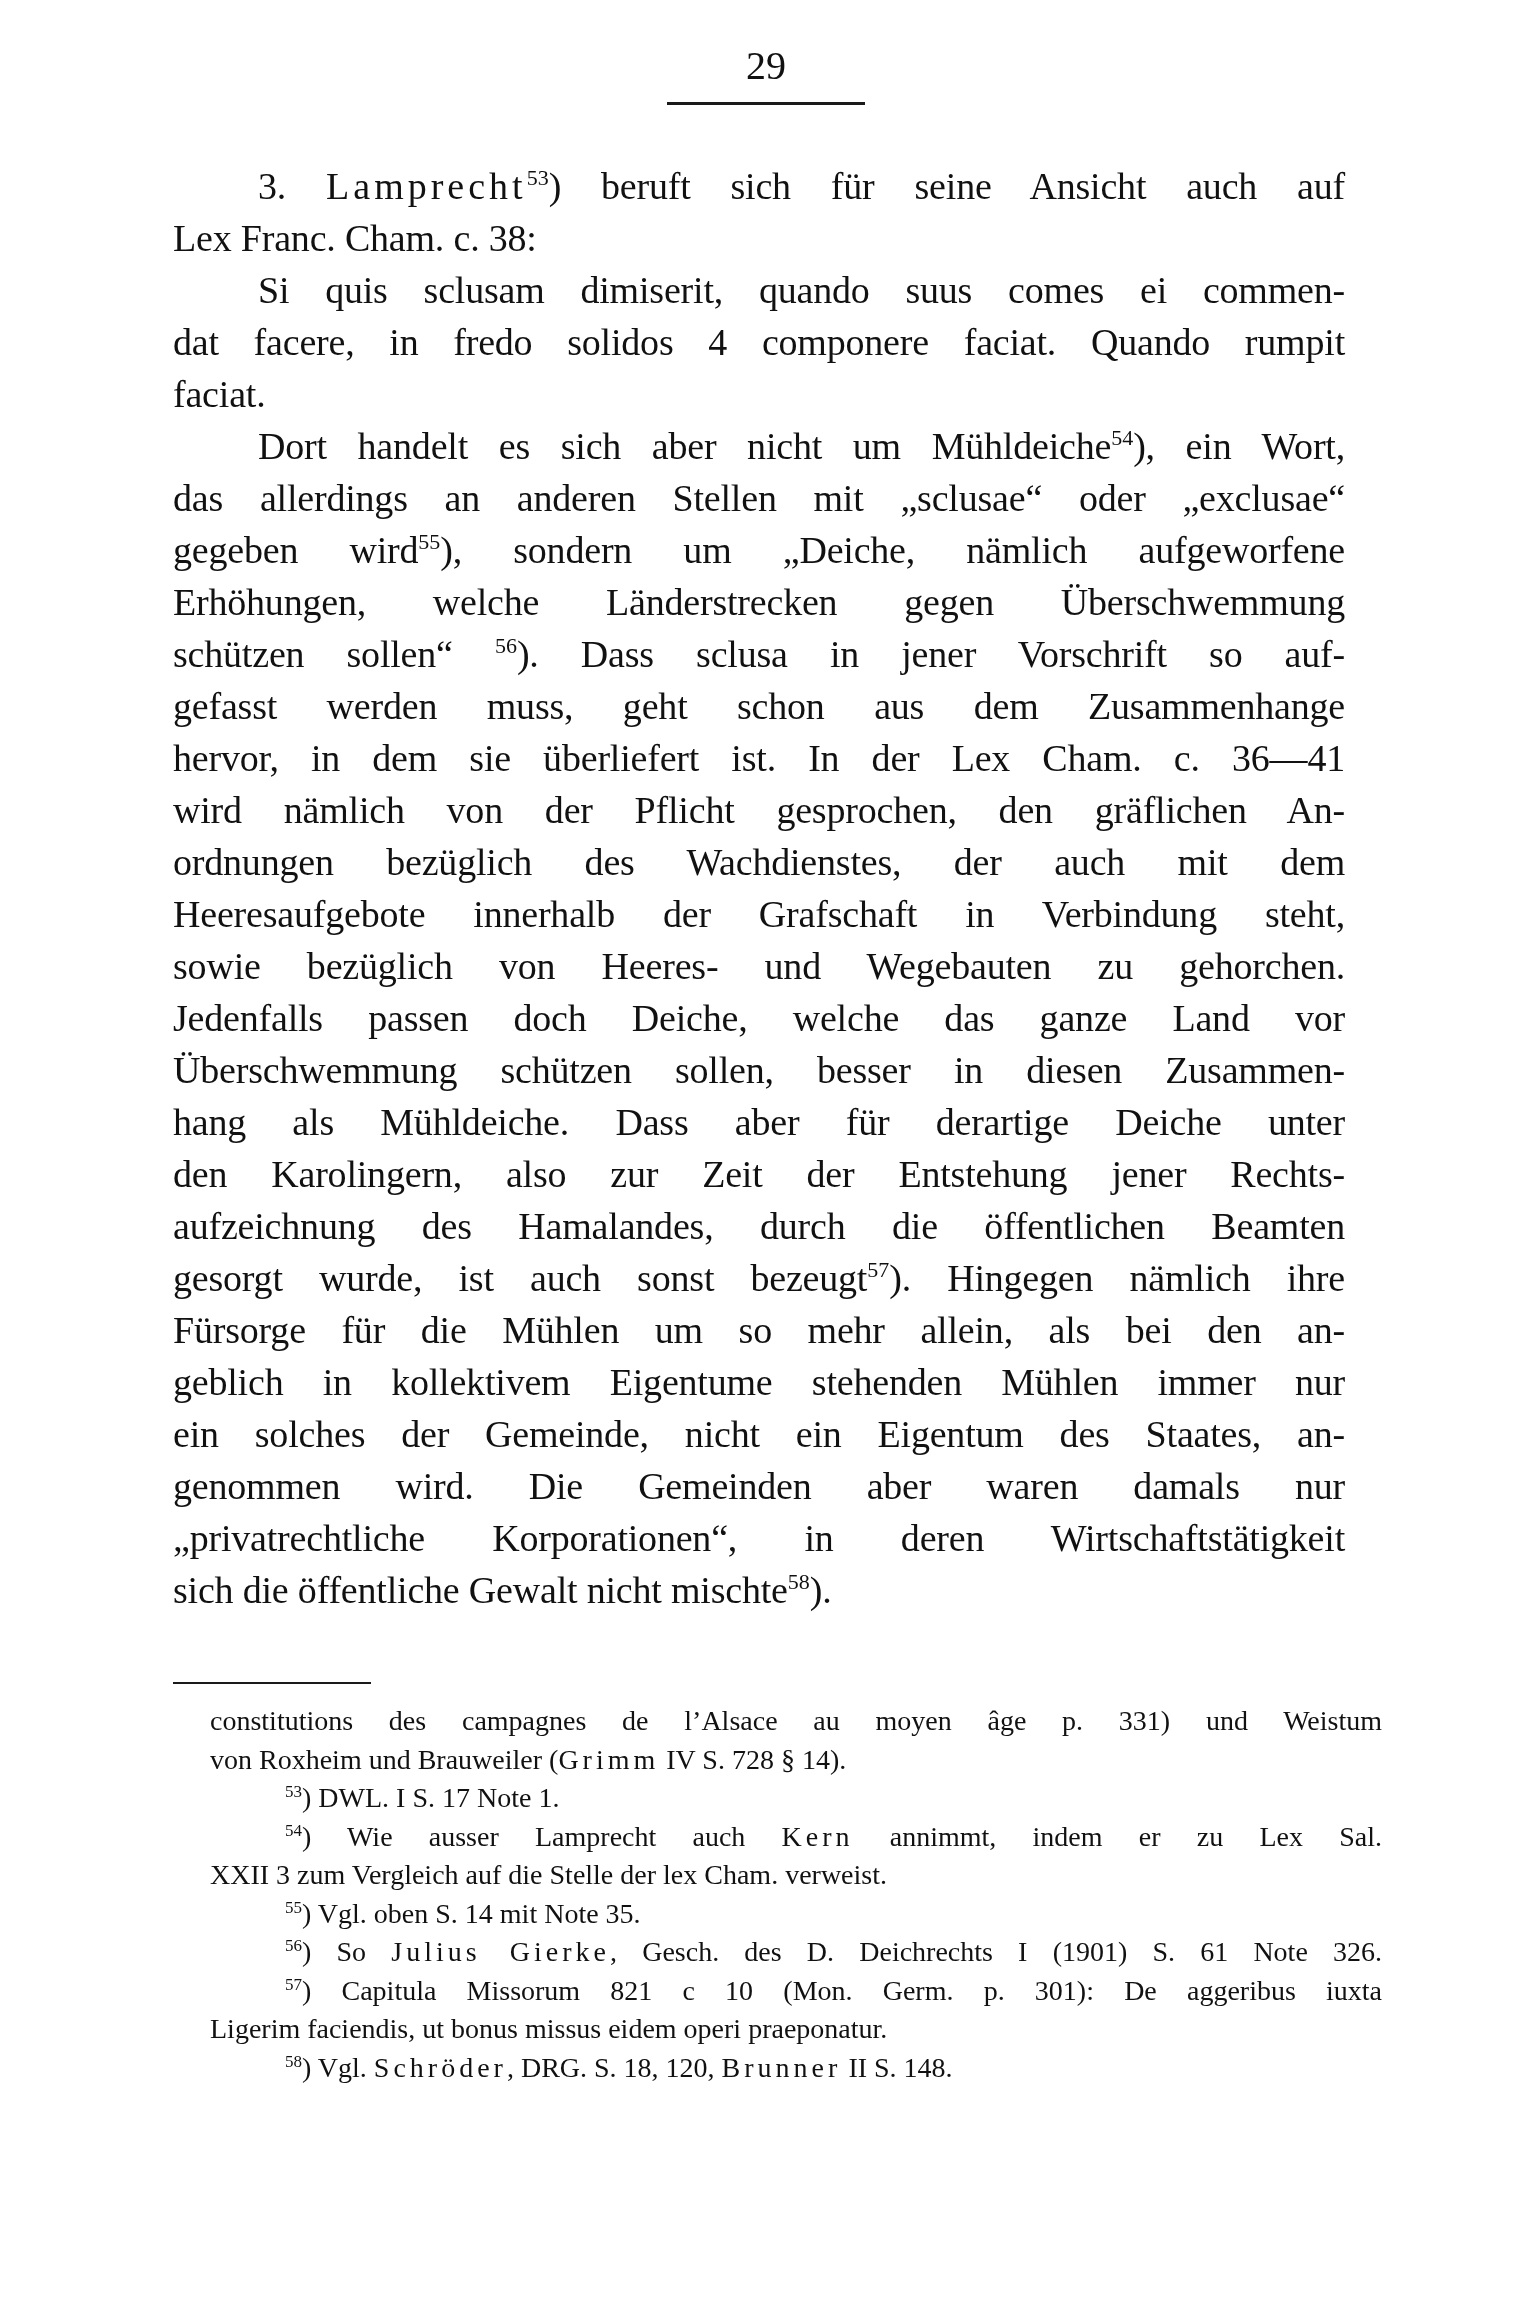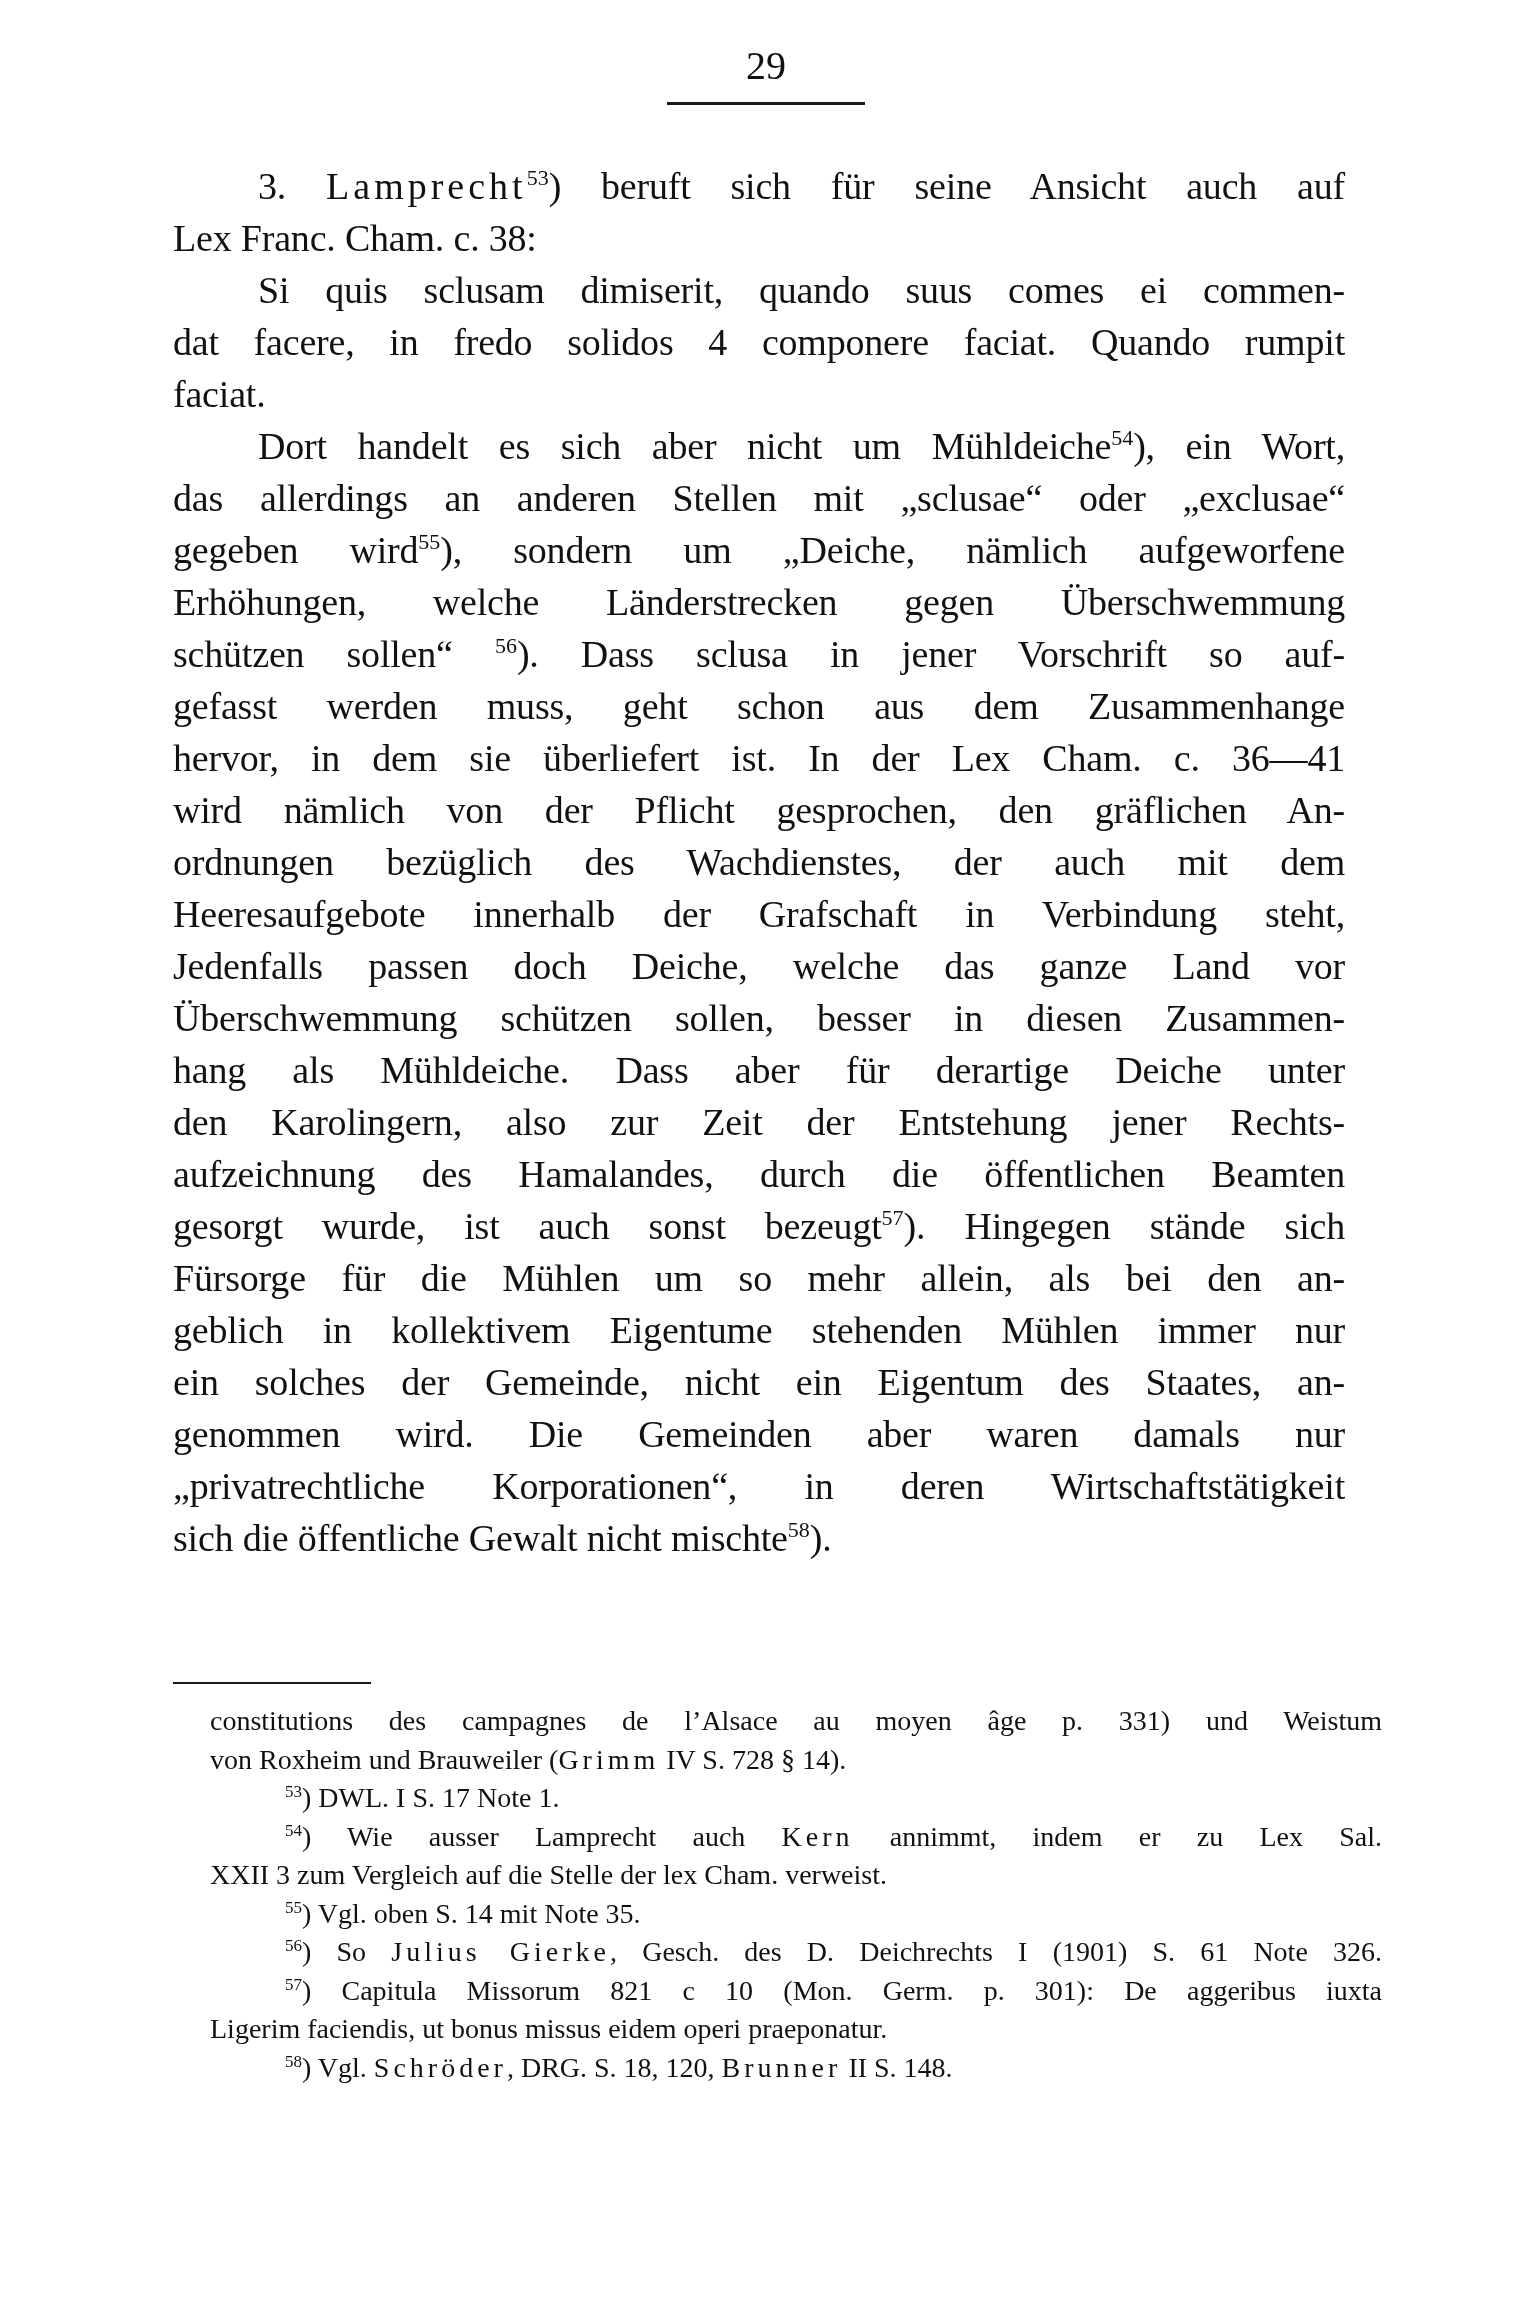--- a/index.html
+++ b/index.html
@@ -109,26 +109,27 @@
     <span class="line indent"><span>Dort handelt es sich aber nicht um Mühldeiche</span><span class="sup">54</span><span>), ein Wort,</span></span>
     <span class="line">das allerdings an anderen Stellen mit „sclusae“ oder „exclusae“</span>
     <span class="line"><span>gegeben wird</span><span class="sup">55</span><span>), sondern um „Deiche, nämlich aufgeworfene</span></span>
     <span class="line">Erhöhungen, welche Länderstrecken gegen Überschwemmung</span>
     <span class="line"><span>schützen sollen“ </span><span class="sup">56</span><span>). Dass sclusa in jener Vorschrift so auf-</span></span>
     <span class="line">gefasst werden muss, geht schon aus dem Zusammenhange</span>
     <span class="line">hervor, in dem sie überliefert ist. In der Lex Cham. c. 36—41</span>
     <span class="line">wird nämlich von der Pflicht gesprochen, den gräflichen An-</span>
     <span class="line">ordnungen bezüglich des Wachdienstes, der auch mit dem</span>
     <span class="line">Heeresaufgebote innerhalb der Grafschaft in Verbindung steht,</span>
+    <span class="line">sowie bezüglich von Heeres- und Wegebauten zu gehorchen.</span>
     <span class="line">Jedenfalls passen doch Deiche, welche das ganze Land vor</span>
     <span class="line">Überschwemmung schützen sollen, besser in diesen Zusammen-</span>
     <span class="line">hang als Mühldeiche. Dass aber für derartige Deiche unter</span>
     <span class="line">den Karolingern, also zur Zeit der Entstehung jener Rechts-</span>
     <span class="line">aufzeichnung des Hamalandes, durch die öffentlichen Beamten</span>
-    <span class="line"><span>gesorgt wurde, ist auch sonst bezeugt</span><span class="sup">57</span><span>). Hingegen stände sich</span></span>
+    <span class="line"><span>gesorgt wurde, ist auch sonst bezeugt</span><span class="sup">57</span><span>). Hingegen nämlich ihre</span></span>
     <span class="line">Fürsorge für die Mühlen um so mehr allein, als bei den an-</span>
     <span class="line">geblich in kollektivem Eigentume stehenden Mühlen immer nur</span>
     <span class="line">ein solches der Gemeinde, nicht ein Eigentum des Staates, an-</span>
     <span class="line">genommen wird. Die Gemeinden aber waren damals nur</span>
     <span class="line">„privatrechtliche Korporationen“, in deren Wirtschaftstätigkeit</span>
     <span class="line last"><span>sich die öffentliche Gewalt nicht mischte</span><span class="sup">58</span><span>).</span></span>
   </div>
 
   <div class="fn-rule"></div>
 

